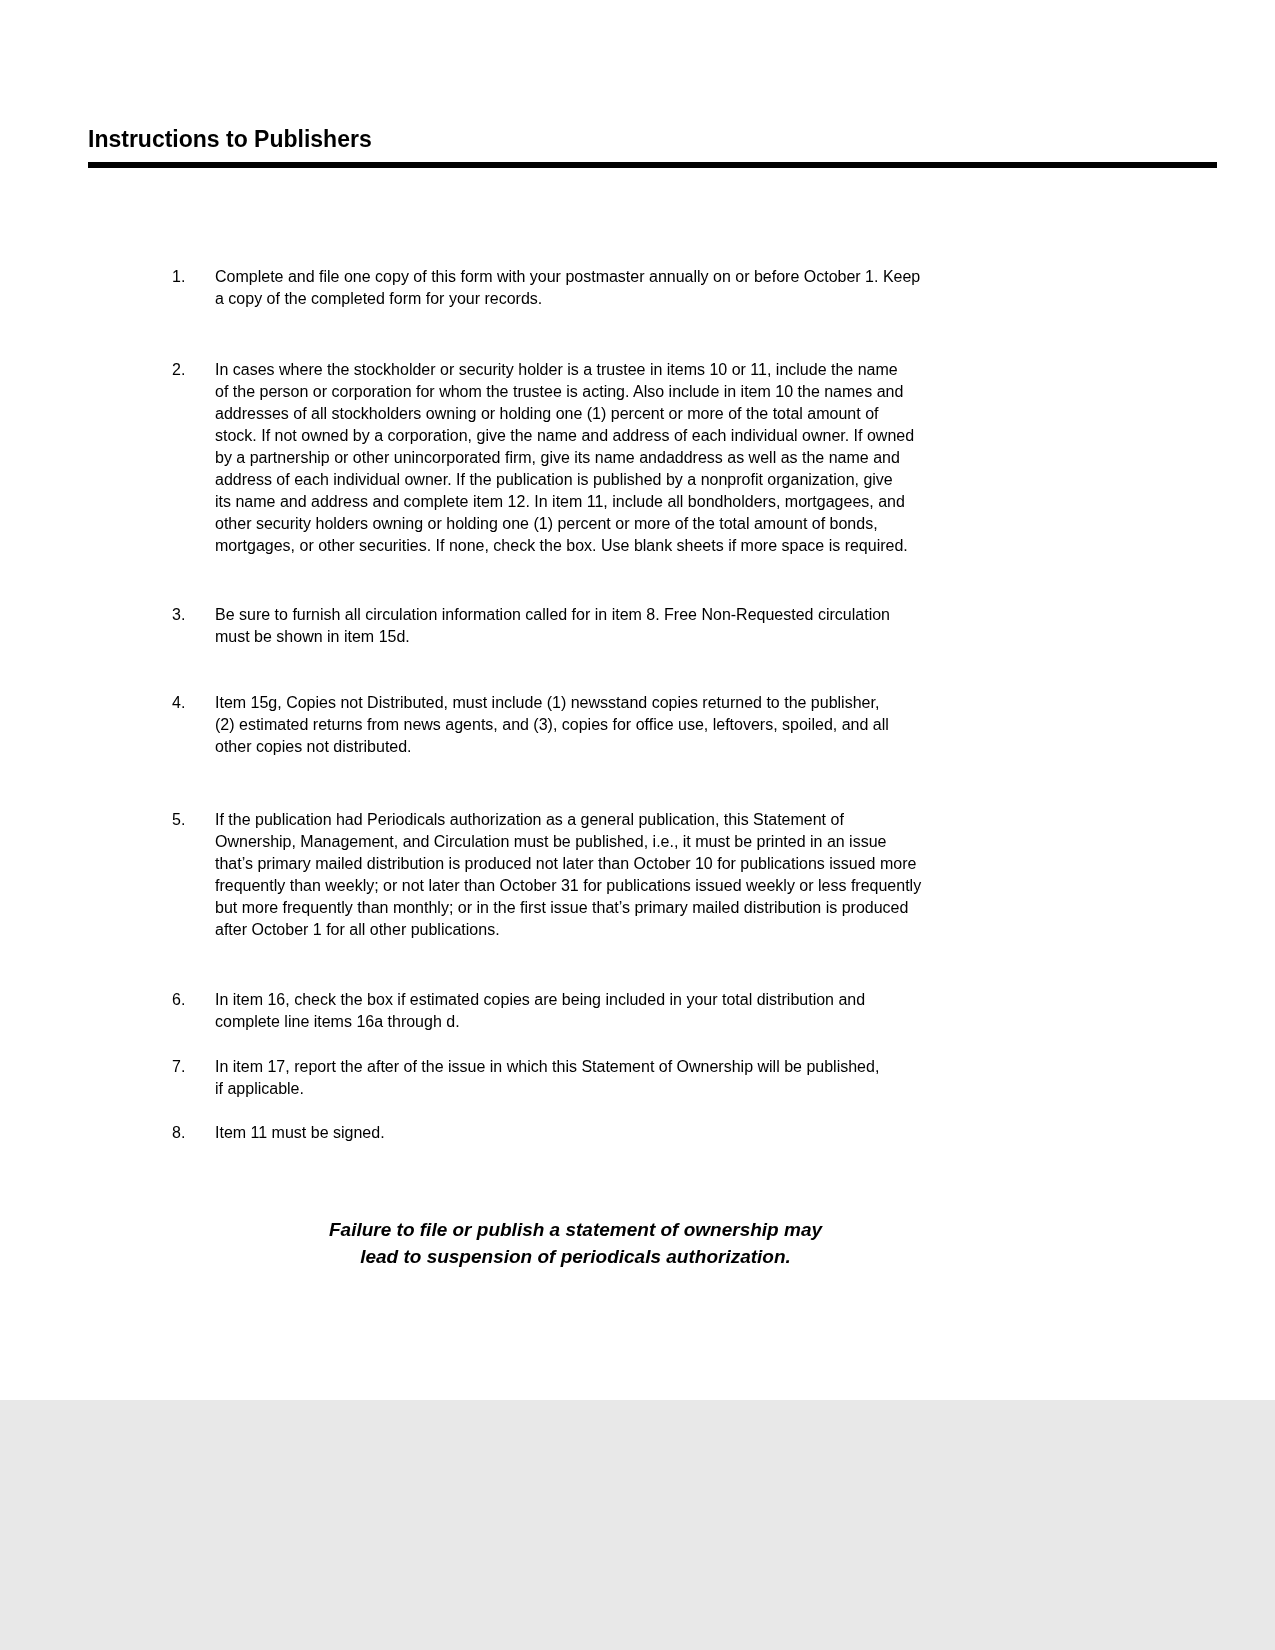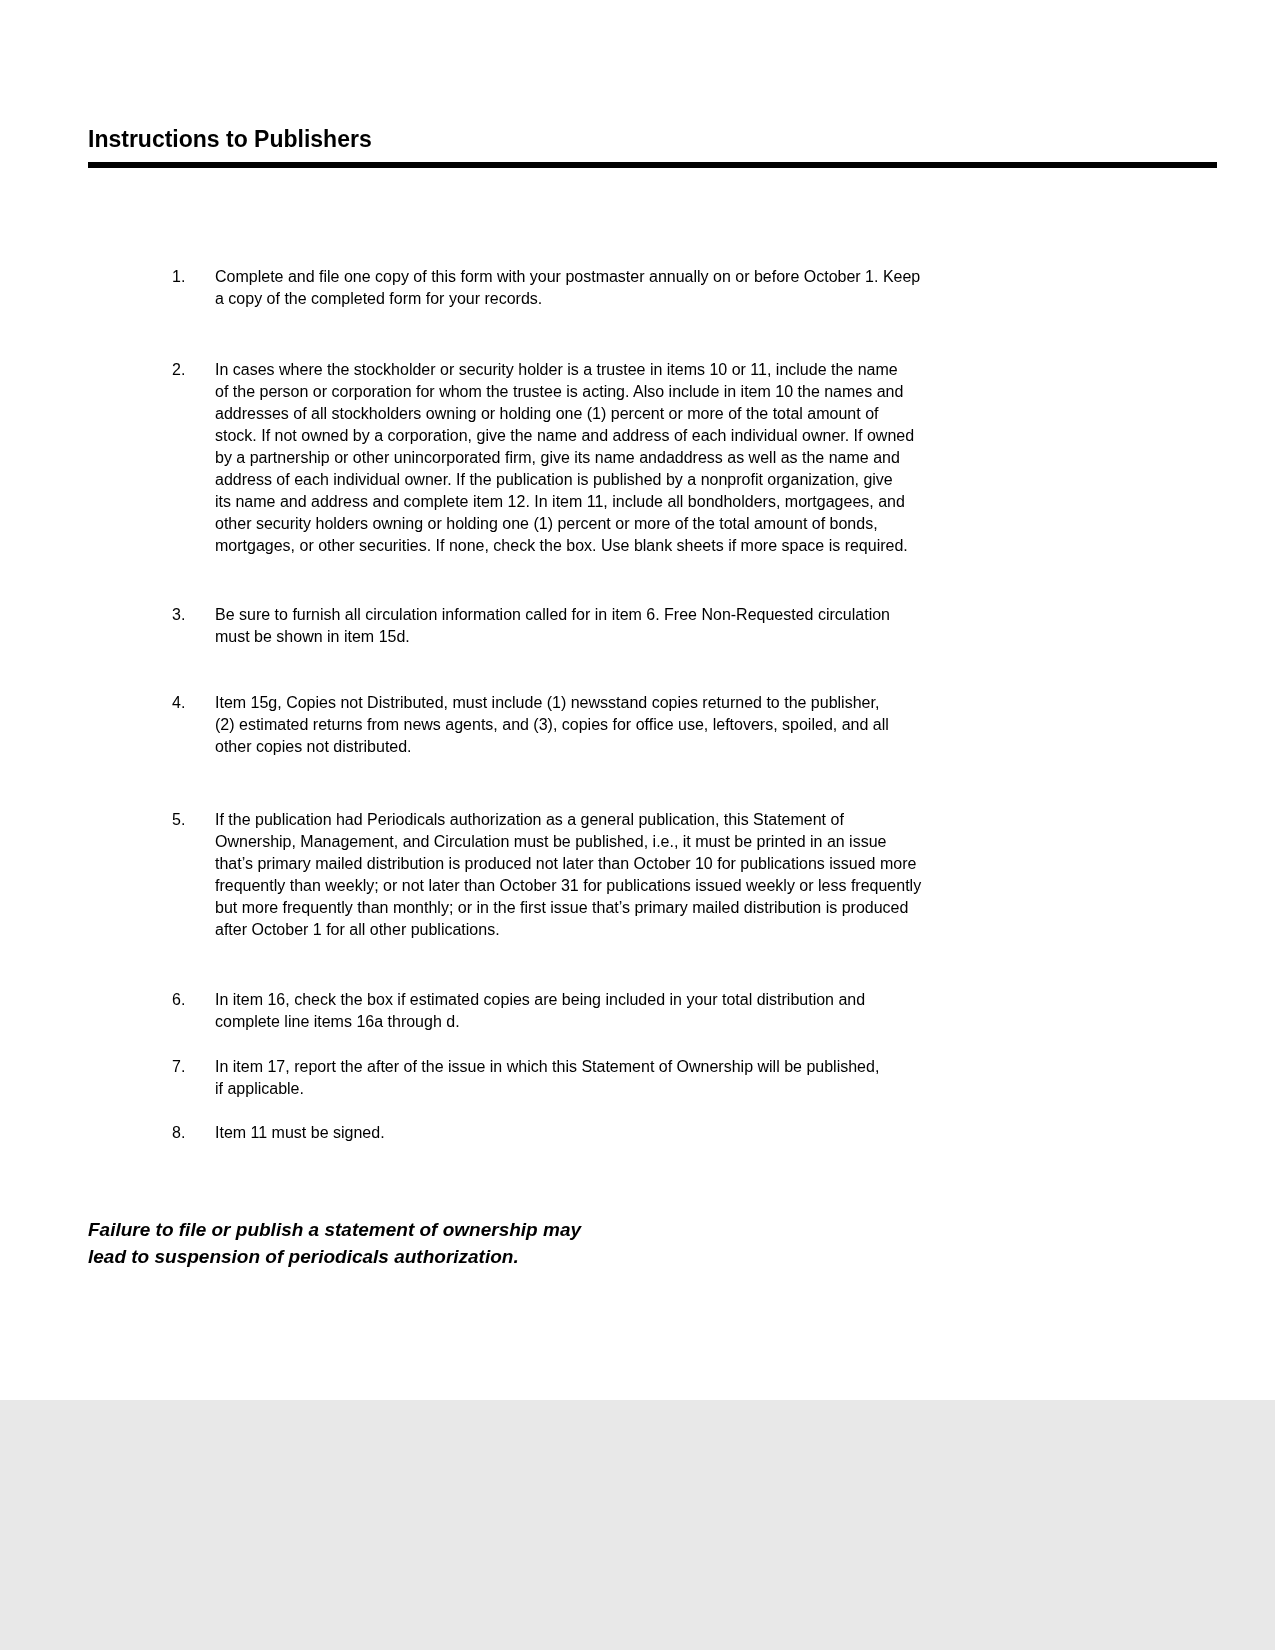--- a/index.html
+++ b/index.html
@@ -43,21 +43,21 @@
   }
   .item .txt {
     white-space: pre-line;
     flex: 1 1 auto;
   }
   .warning {
     position: absolute;
     left: 88px;
     top: 1216px;
     width: 975px;
-    text-align: left;
+    text-align: center;
     font-size: 19px;
     line-height: 27px;
     font-weight: bold;
     font-style: italic;
     white-space: pre-line;
   }
   .footer-rule {
     position: absolute;
     left: 57px;
     top: 1582px;
@@ -114,21 +114,21 @@
 stock. If not owned by a corporation, give the name and address of each individual owner. If owned
 by a partnership or other unincorporated firm, give its name andaddress as well as the name and
 address of each individual owner. If the publication is published by a nonprofit organization, give
 its name and address and complete item 12. In item 11, include all bondholders, mortgagees, and
 other security holders owning or holding one (1) percent or more of the total amount of bonds,
 mortgages, or other securities. If none, check the box. Use blank sheets if more space is required.</span>
   </div>
 
   <div class="item" style="top:604px">
     <span class="num">3.</span>
-    <span class="txt">Be sure to furnish all circulation information called for in item 6. Free Non-Requested circulation
+    <span class="txt">Be sure to furnish all circulation information called for in item 8. Free Non-Requested circulation
 must be shown in item 15d.</span>
   </div>
 
   <div class="item" style="top:692px">
     <span class="num">4.</span>
     <span class="txt">Item 15g, Copies not Distributed, must include (1) newsstand copies returned to the publisher,
 (2) estimated returns from news agents, and (3), copies for office use, leftovers, spoiled, and all
 other copies not distributed.</span>
   </div>
 

